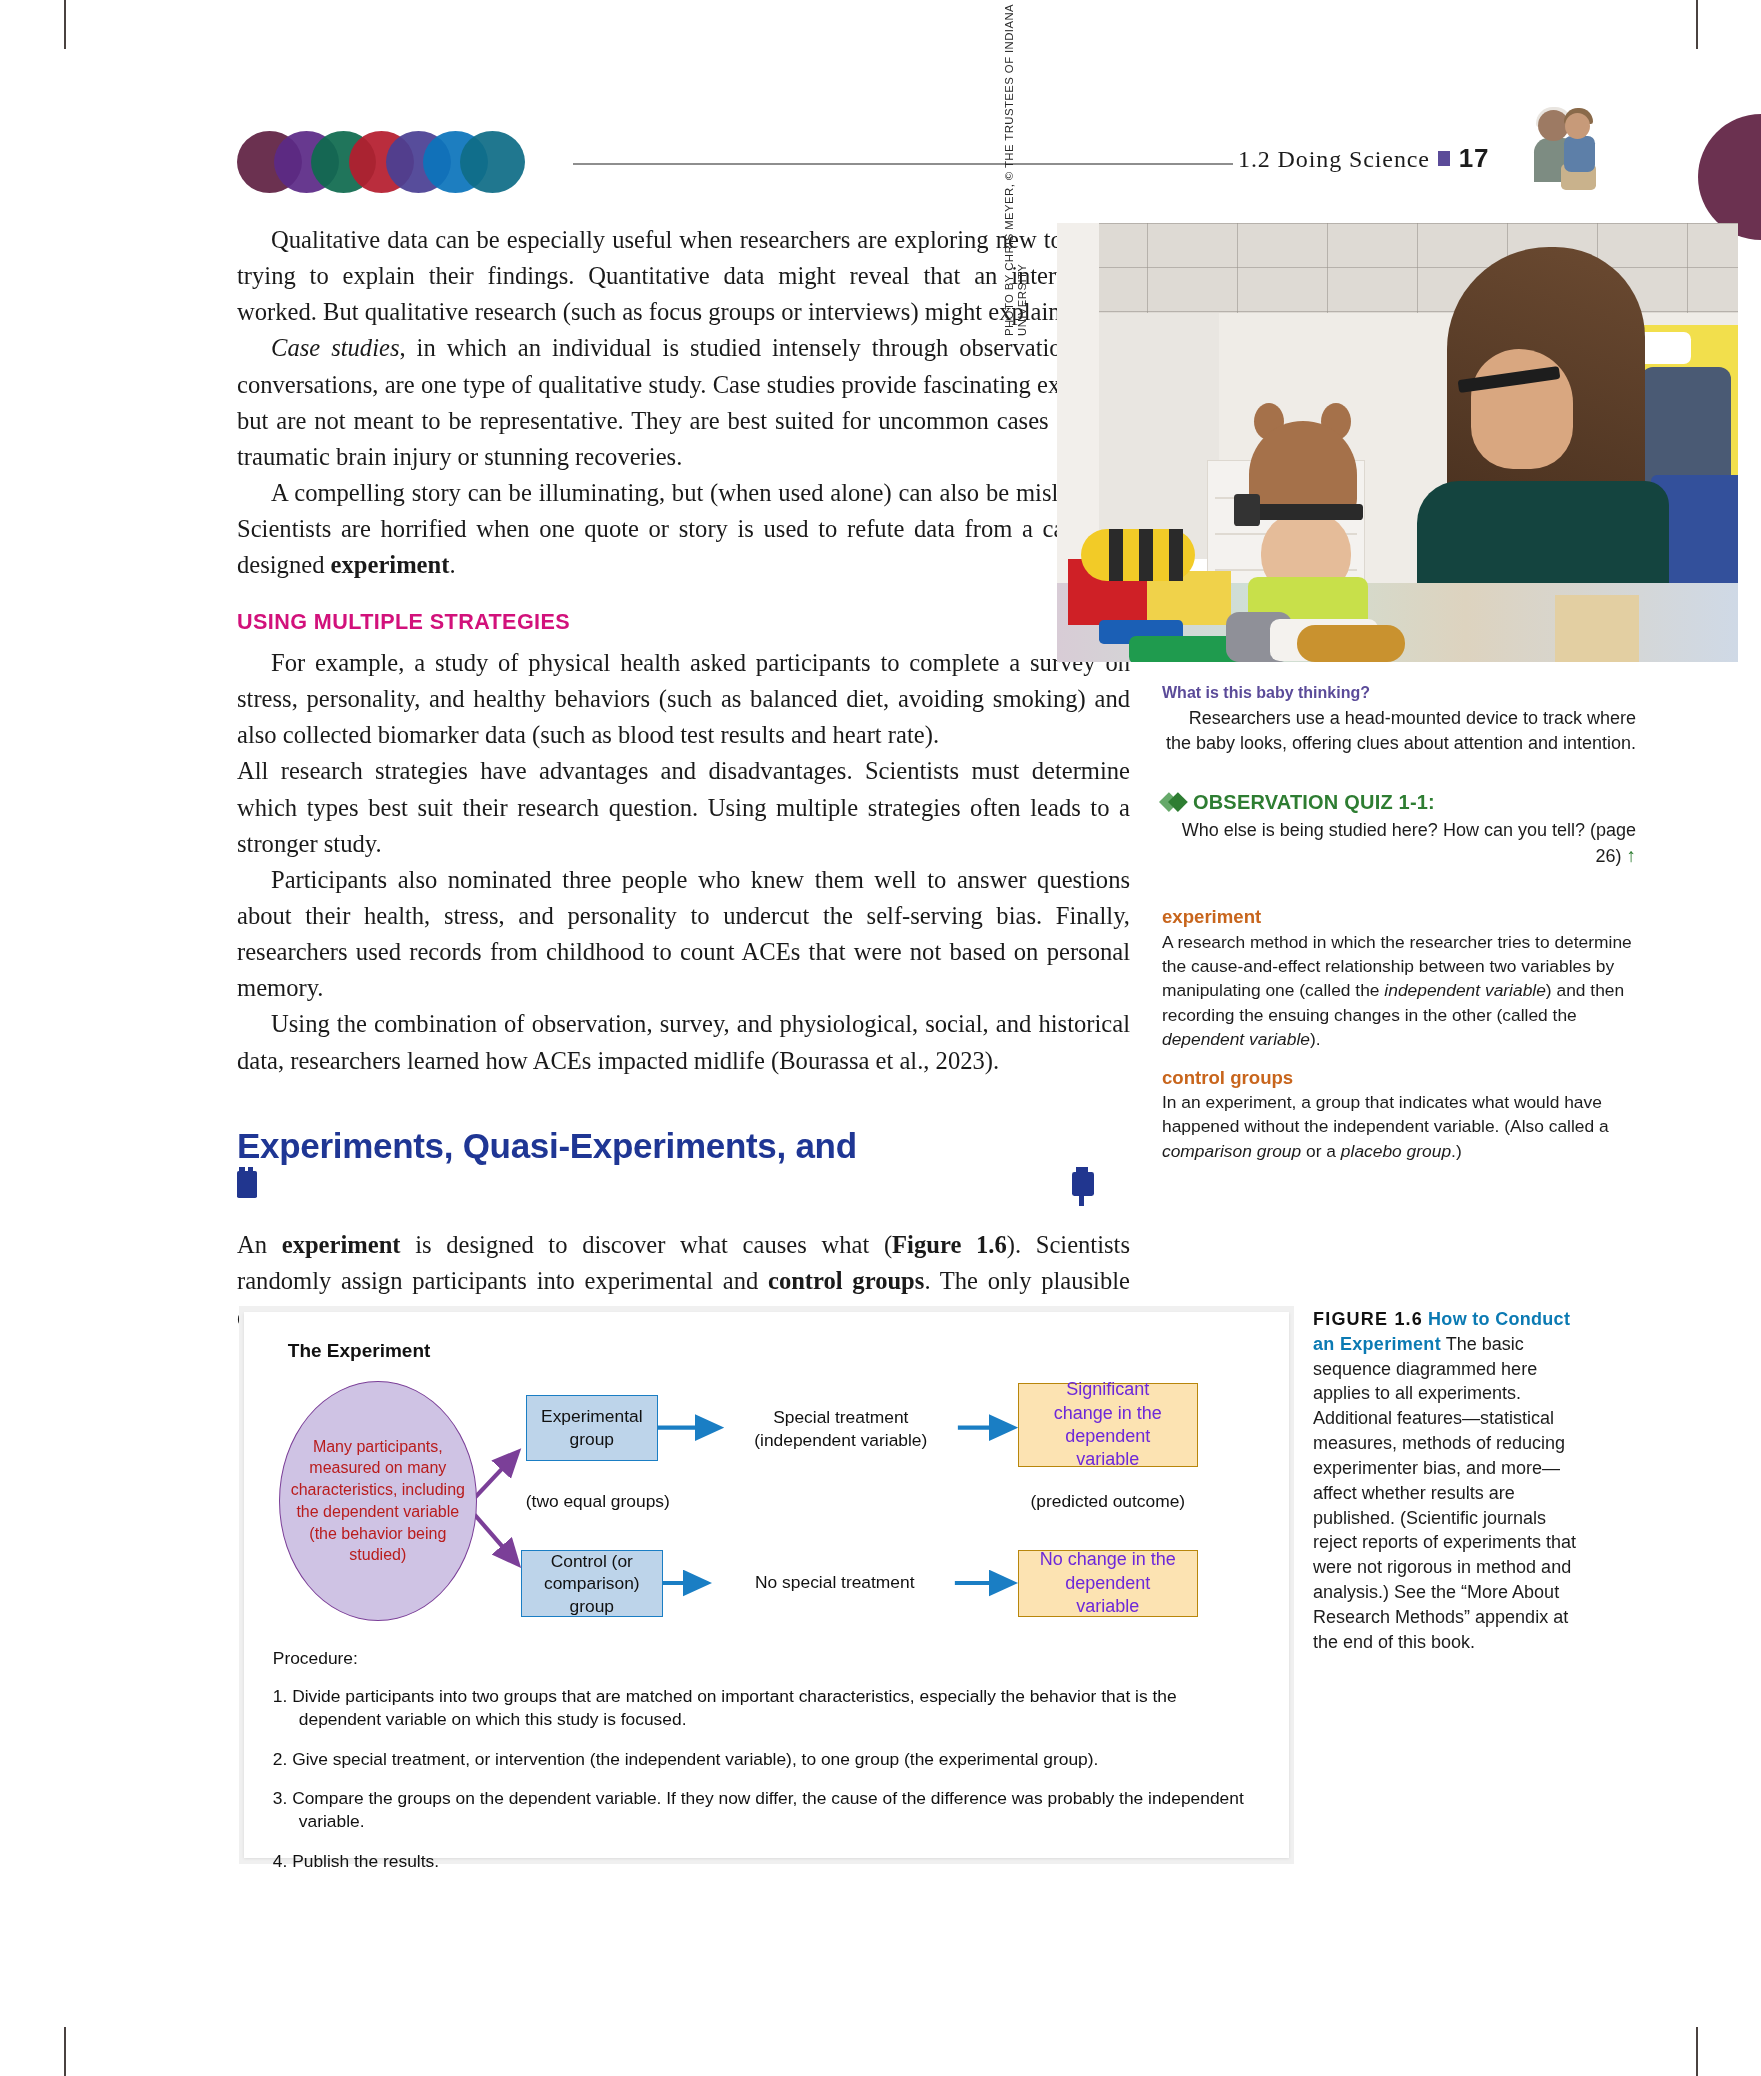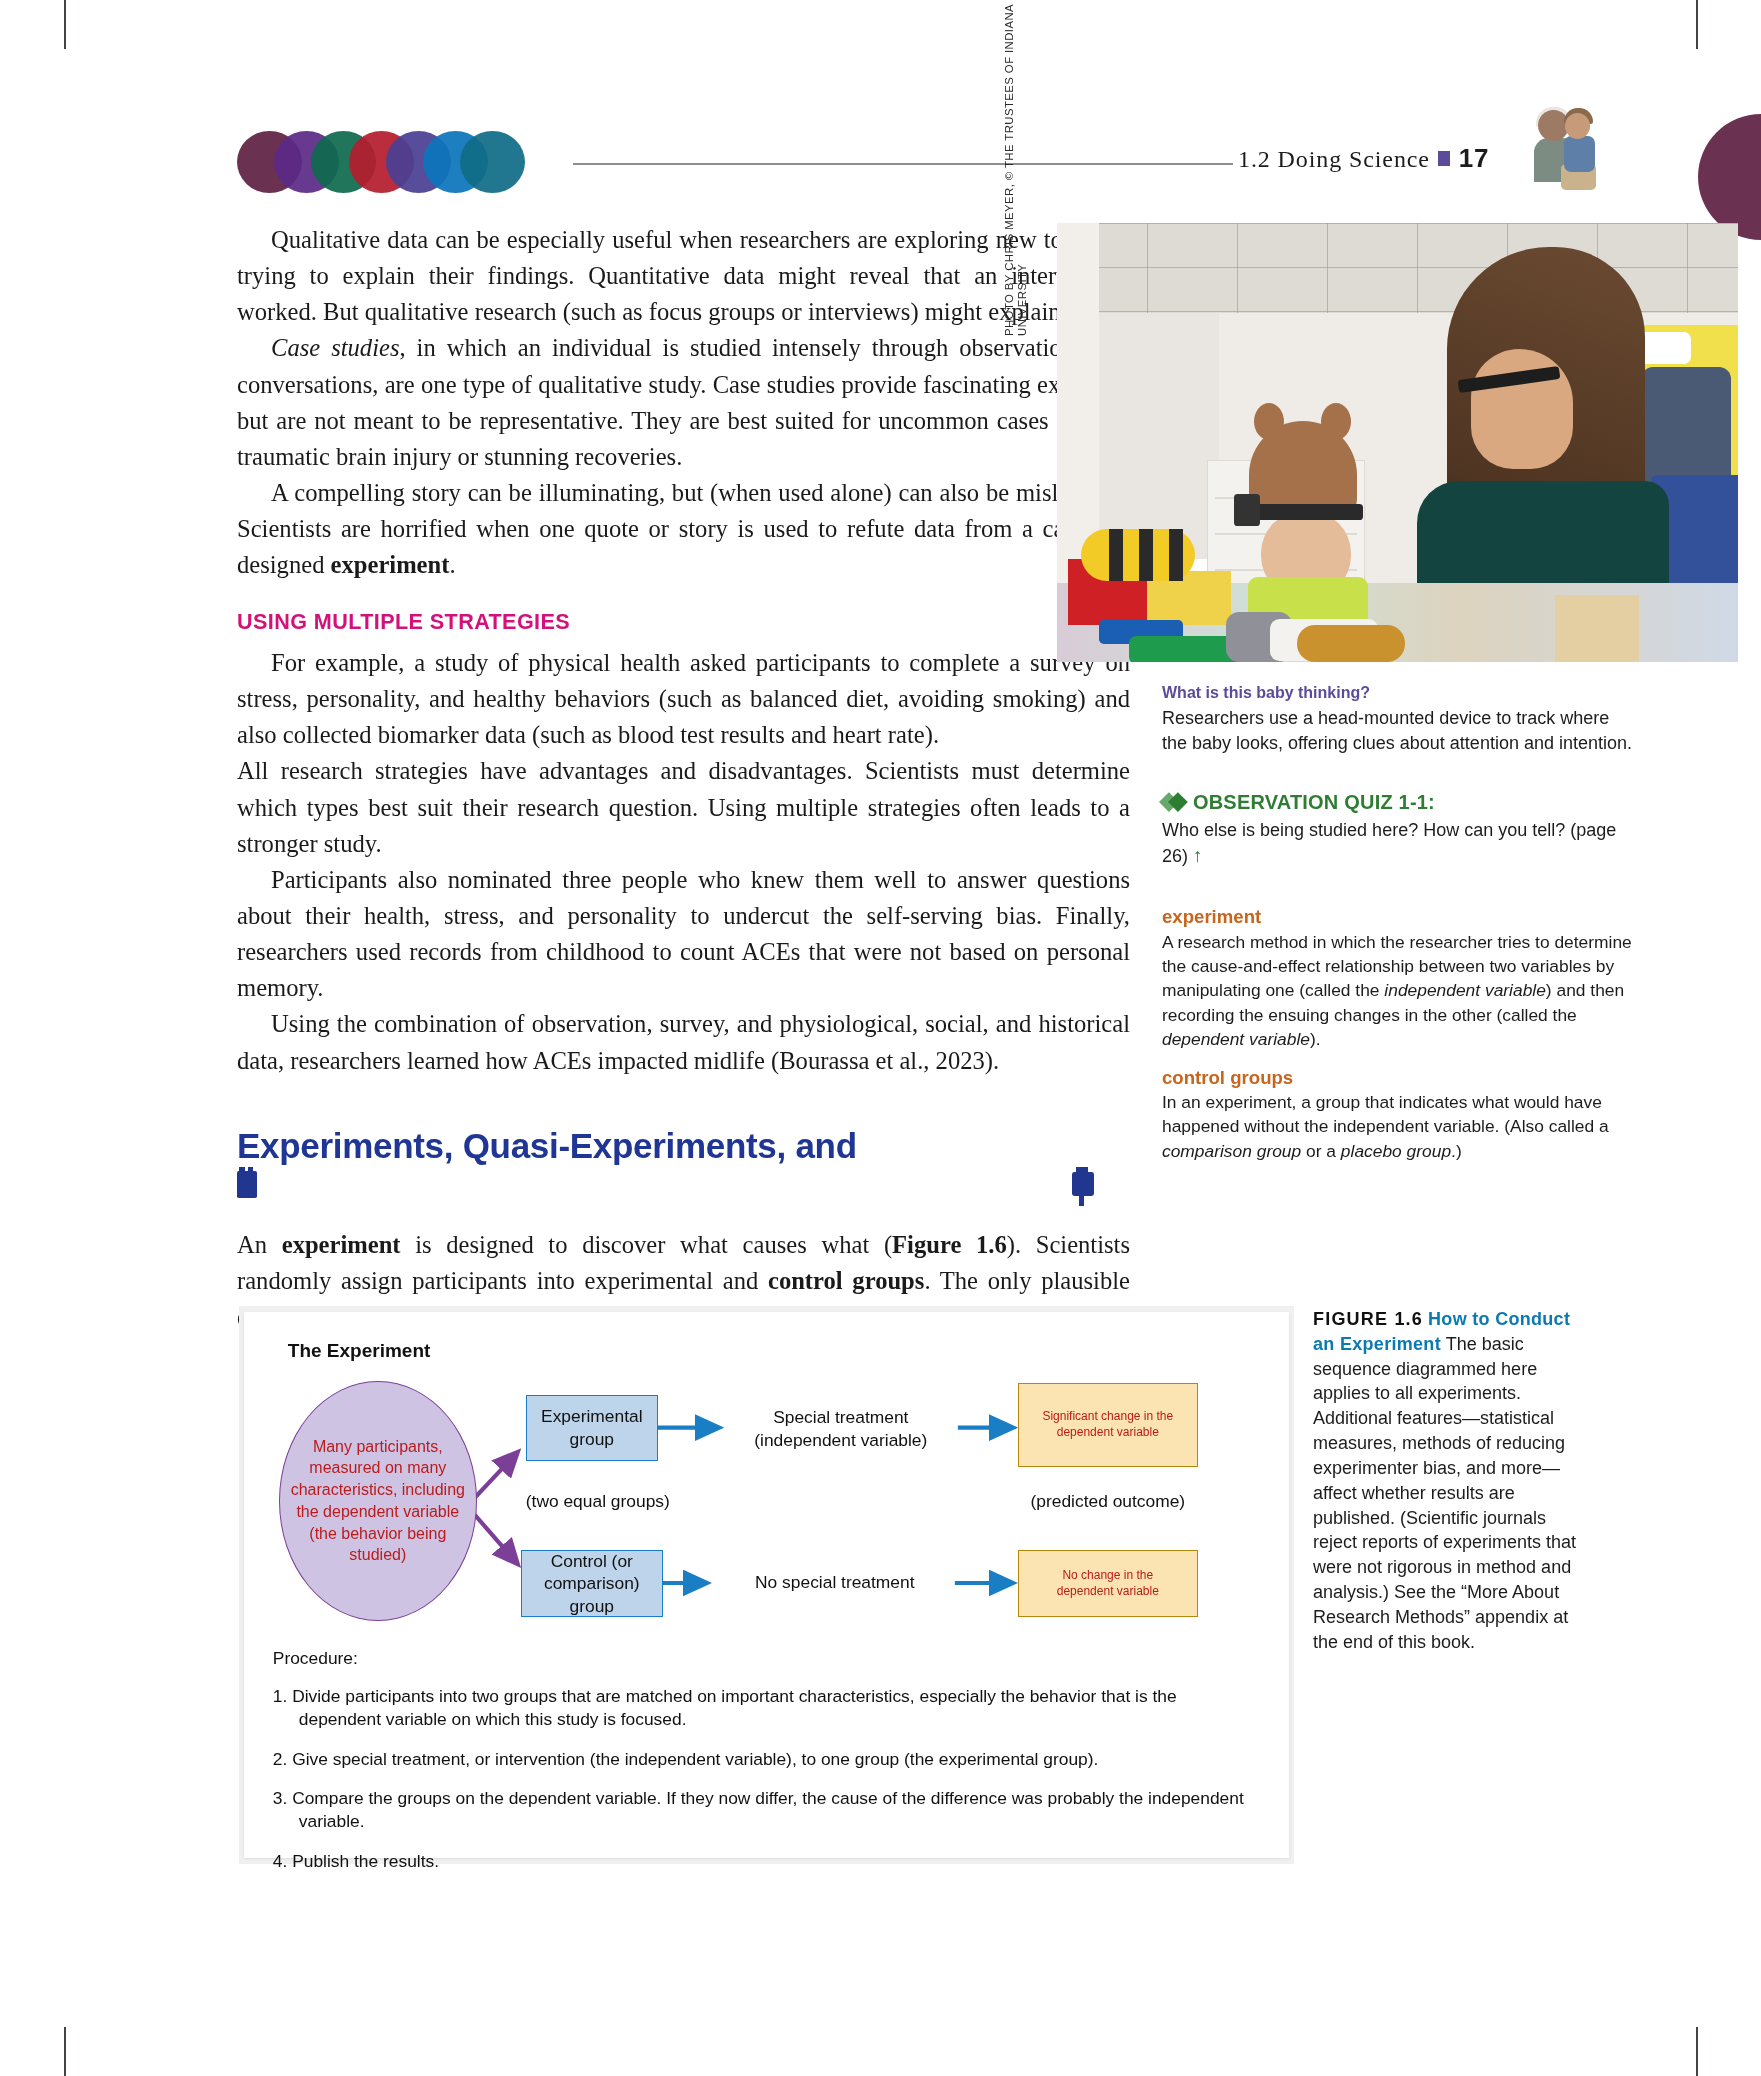--- a/index.html
+++ b/index.html
@@ -102,21 +102,21 @@
   .turtle{left:240px;top:402px;width:108px;height:37px;background:#c9922f;border-radius:18px;}
   .greencar{left:72px;top:413px;width:120px;height:27.6px;background:#1f9b4e;border-radius:7.2px;}
   .bluecar{left:42px;top:397px;width:84px;height:24px;background:#1b5fb5;border-radius:4.8px;}
   .block{left:498px;top:372px;width:84px;height:67px;background:#e3cfa2;}
   .elephant{left:169px;top:389px;width:66px;height:50px;background:#8f9098;border-radius:13px;}
 
   
   #colR{position:absolute;left:1162px;top:684px;width:474px;
         font-family:"Liberation Sans",sans-serif;}
   .capt-h{font-weight:bold;font-size:16px;color:#5b4b99;margin:0 0 3.6px 0;}
-  .capt-b{font-size:18px;line-height:1.40;margin:0;color:#1c1c1c;}
+  .capt-b{font-size:18px;line-height:1.40;margin:0;color:#1c1c1c;text-align:right;}
   .quiz-h{font-weight:bold;font-size:20px;color:#2e7d32;letter-spacing:0.2px;
           margin:35px 0 3.6px 0;}
   .dia{display:inline-block;width:13.8px;height:13.8px;background:#2e7d32;
        transform:rotate(45deg);margin-right:2.4px;vertical-align:0.6px;}
   .dia.lt{background:#66a96a;margin-right:-4.8px;}
   .uparrow{color:#2e7d32;font-weight:bold;font-size:19px;}
 
   .gl-term{font-weight:bold;font-size:18.6px;color:#c8651c;margin:37px 0 1.2px 0;}
   .gl-term.tight{margin-top:15.6px;}
   .gl-def{font-size:17.4px;line-height:1.40;margin:0;color:#1c1c1c;}
@@ -132,21 +132,21 @@
   .diagram{position:absolute;left:0;top:58px;width:1045px;height:252px;}
   .oval{position:absolute;left:35px;top:10.8px;width:198px;height:240px;border-radius:50%;
         background:#cfc3e4;border:1.8px solid #7b3f98;
         display:flex;align-items:center;justify-content:center;text-align:center;
         font-family:"Liberation Sans",sans-serif;font-size:16px;line-height:1.36;color:#b91c1c;padding:0 9.6px;box-sizing:border-box;}
   .bbox{position:absolute;background:#bdd4ea;border:1.8px solid #1a7ec4;
         display:flex;align-items:center;justify-content:center;text-align:center;
         font-family:"Liberation Sans",sans-serif;font-size:17.4px;line-height:1.3;color:#111;box-sizing:border-box;}
   .obox{position:absolute;background:#fce3b2;border:1.8px solid #b8860b;
         display:flex;align-items:center;justify-content:center;text-align:center;
-        font-family:"Liberation Sans",sans-serif;font-size:12px;line-height:1.3;color:#b91c1c;box-sizing:border-box;padding:18px;}
+        font-family:"Liberation Sans",sans-serif;font-size:18px;line-height:1.3;color:#6d28d9;box-sizing:border-box;padding:18px;}
   .lbl{position:absolute;font-family:"Liberation Sans",sans-serif;font-size:17.4px;
        line-height:1.3;text-align:center;color:#111;}
   .proc{position:absolute;left:29px;top:336px;width:983px;
         font-family:"Liberation Sans",sans-serif;}
   .proc-h{font-size:17.4px;margin:0 0 15.6px 0;color:#111;}
   .proc-item{font-size:17.4px;line-height:1.36;margin:0 0 15.6px 0;color:#111;
              padding-left:26px;text-indent:-26px;}
 
   
   #figcap{position:absolute;left:1313px;top:1307px;width:276px;

